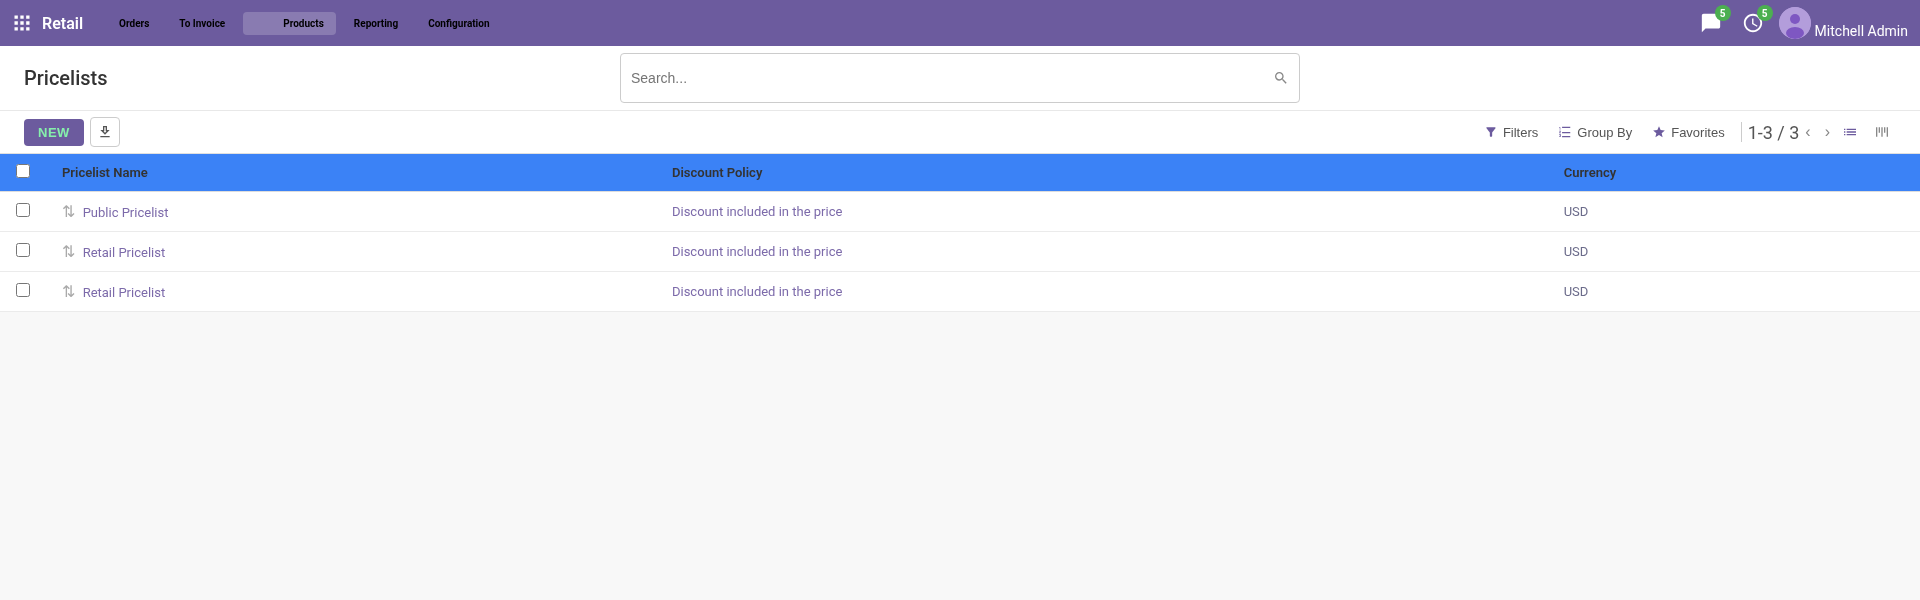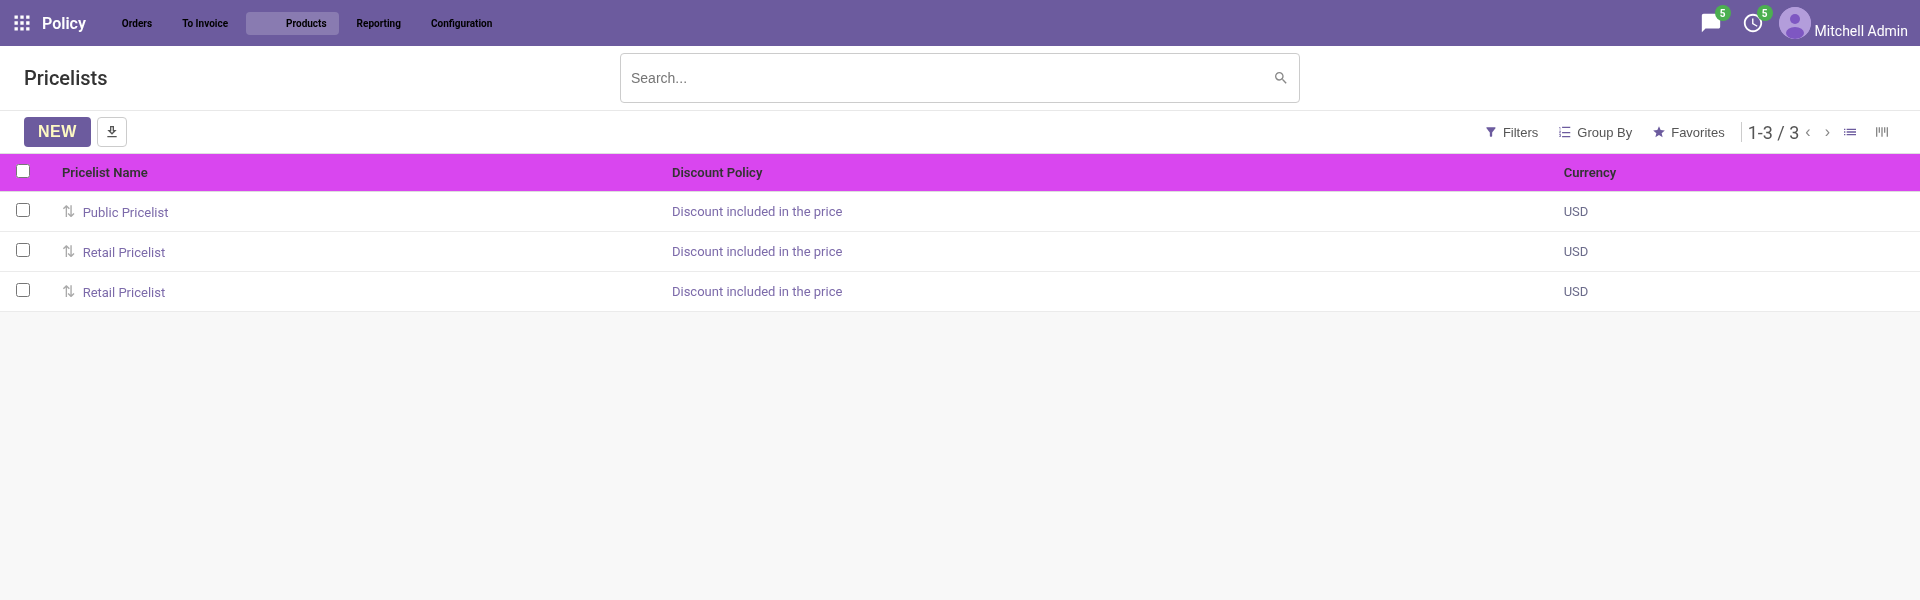--- a/index.html
+++ b/index.html
@@ -116,25 +116,25 @@
     .toolbar-left { display: flex; align-items: center; gap: 6px; }
     .toolbar-right {
       margin-left: auto;
       display: flex;
       align-items: center;
       gap: 0;
     }
 
     .btn-new {
       background: #6c5b9e;
-      color: #fef9c3;
+      color: #86efac;
       border: none;
       padding: 6px 14px;
       border-radius: 4px;
-      font-size: 16px;
+      font-size: 13px;
       font-weight: 700;
       cursor: pointer;
       letter-spacing: 0.5px;
     }
     .btn-icon {
       background: none;
       border: 1px solid #ccc;
       border-radius: 4px;
       width: 30px;
       height: 30px;
@@ -210,21 +210,21 @@
     .view-btn svg { width: 16px; height: 16px; }
     .view-btn.active { color: #6c5b9e; }
 
     
     .table-container { background: white; }
     table {
       width: 100%;
       border-collapse: collapse;
     }
     thead tr {
-      background: #d946ef;
+      background: #3b82f6;
       border-bottom: 1px solid #ddd;
     }
     thead th {
       padding: 10px 16px;
       text-align: left;
       font-size: 13px;
       font-weight: 600;
       color: #333;
     }
     thead th:first-child { width: 40px; }
@@ -268,21 +268,21 @@
   </style>
 </head>
 <body>
 
 <nav class="topnav">
   <div class="topnav-grid-icon">
     <svg viewBox="0 0 24 24">
         <path d="M3 3h4v4H3zm7 0h4v4h-4zm7 0h4v4h-4zM3 10h4v4H3zm7 0h4v4h-4zm7 0h4v4h-4zM3 17h4v4H3zm7 0h4v4h-4zm7 0h4v4h-4z"></path>
       </svg>
   </div>
-  <span class="topnav-app-name">Policy</span>
+  <span class="topnav-app-name">Retail</span>
   <div class="topnav-menu">
     <span class="topnav-menu-item">Orders</span>
     <span class="topnav-menu-item">To Invoice</span>
     <span class="topnav-menu-item active">Products</span>
     <span class="topnav-menu-item">Reporting</span>
     <span class="topnav-menu-item">Configuration</span>
   </div>
   <div class="topnav-right">
     <div class="topnav-badge-btn">
       <svg viewBox="0 0 24 24">

